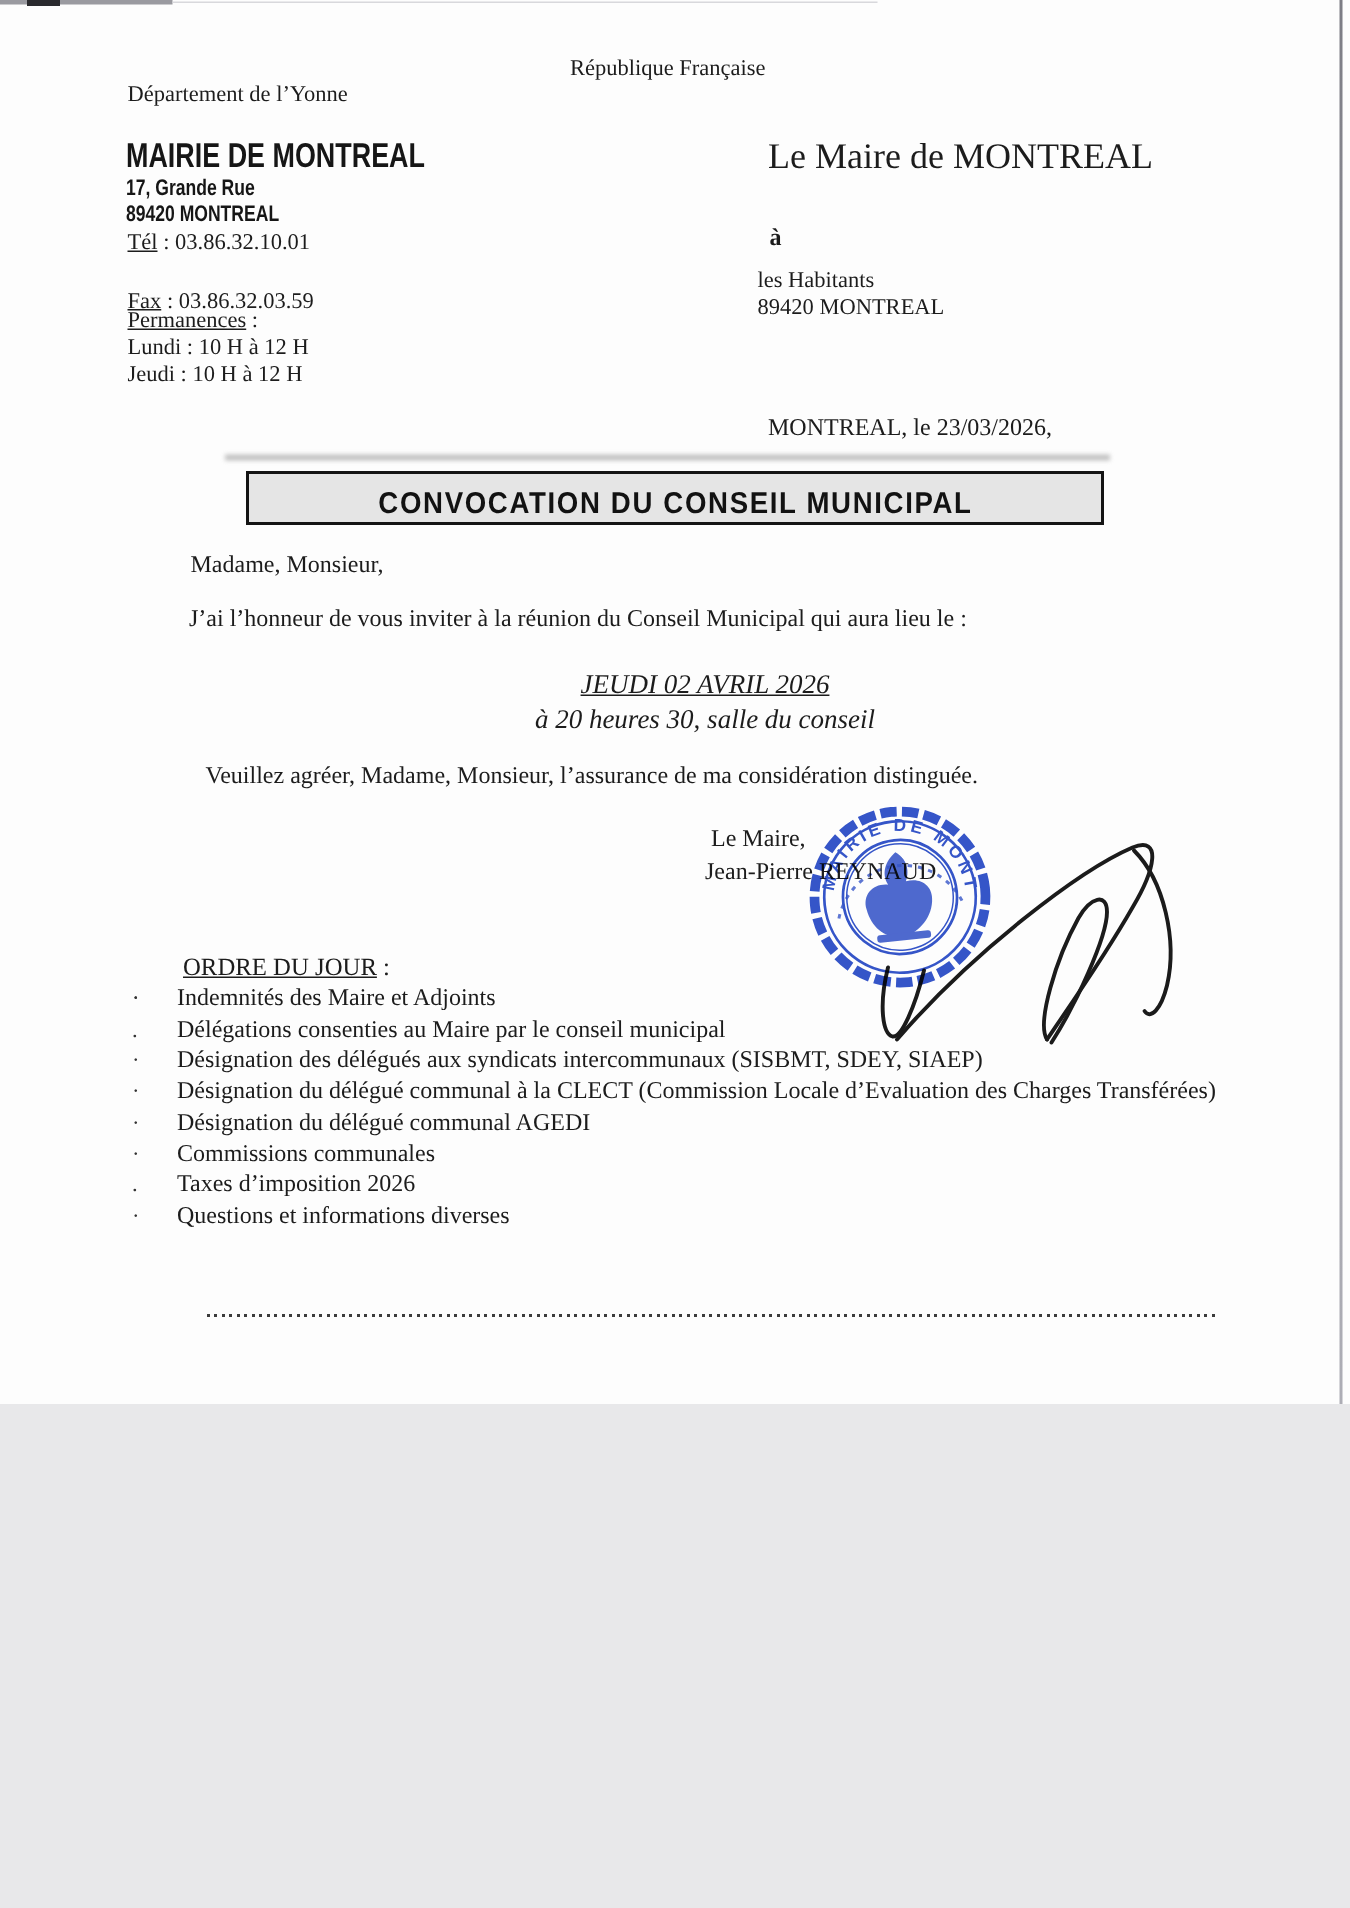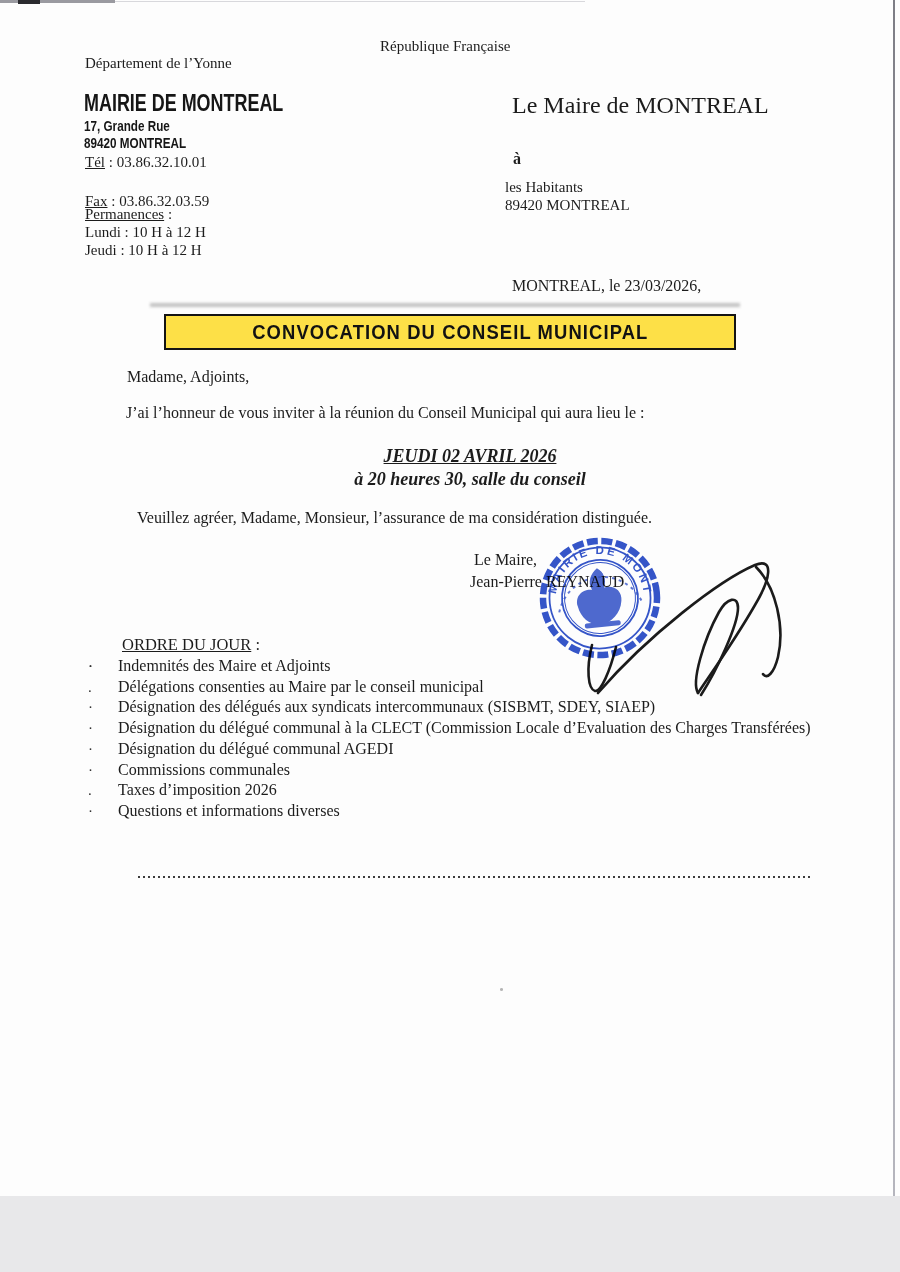--- a/index.html
+++ b/index.html
@@ -1,44 +1,44 @@
 <!DOCTYPE html>
 <html><head>
 <meta charset="utf-8">
 <style>
   html,body{margin:0;padding:0;background:#e8e8ea;}
   .page{
-    position:relative;width:900px;height:1196px;margin:0 auto;
+    position:relative;width:900px;height:936px;margin:0 auto;
     background:#fdfdfd;overflow:hidden;
     font-family:"Liberation Serif", serif;color:#1c1c1c;
   }
   .abs{position:absolute;white-space:nowrap;}
   .serif15{font-size:15px;}
   .serif16{font-size:16px;}
   .cond{
     font-family:"Liberation Sans", sans-serif;font-weight:700;
     display:inline-block;transform:scaleX(0.78);transform-origin:0 50%;
     letter-spacing:0px;color:#161616;
   }
   .ul{text-decoration:underline;}
   
   .art{position:absolute;}
   
   .banner-box{
     position:absolute;left:164px;top:314px;width:568px;height:32px;
-    border:2.5px solid #141414;background:#fde047;
-    display:flex;align-items:center;justify-content:center;
+    border:2.5px solid #141414;background:#e5e5e5;
+    display:flex;align-items:flex-end;justify-content:center;
   }
   .banner-text{
     font-family:"Liberation Sans", sans-serif;font-weight:700;font-size:20px;
     letter-spacing:1.2px;color:#121212;display:inline-block;
     transform:scaleX(0.92);transform-origin:50% 50%;
   }
   .center-block{position:absolute;left:40px;width:860px;text-align:center;}
-  .bold-italic{font-weight:700;font-style:italic;font-size:18px;}
+  .bold-italic{font-weight:400;font-style:italic;font-size:18px;}
   
   .ordre-list{position:absolute;left:85px;top:656px;width:736px;}
   .ordre-item{
     position:relative;font-size:16px;line-height:20.7px;
     text-indent:33px;white-space:normal;
   }
   .ordre-item .bullet{
     position:absolute;left:3px;top:0;text-indent:0;font-size:15px;color:#333;
   }
   .dotted-line{
@@ -84,21 +84,21 @@
   <div class="abs serif15" style="left:505px;top:179px;">les Habitants</div>
   <div class="abs serif15" style="left:505px;top:197px;">89420 MONTREAL</div>
 
   <div class="abs serif16" style="left:512px;top:277px;">MONTREAL, le 23/03/2026,</div>
 
   <div class="art" style="left:150px;top:303px;width:590px;height:4px;background:#9a9a9a;filter:blur(1.5px);opacity:.6;"></div>
   <div class="banner-box">
     <span class="banner-text">CONVOCATION DU CONSEIL MUNICIPAL</span>
   </div>
 
-  <div class="abs serif16" style="left:127px;top:368px;">Madame, Adjoints,</div>
+  <div class="abs serif16" style="left:127px;top:368px;">Madame, Monsieur,</div>
   <div class="abs serif16" style="left:126px;top:404px;">J’ai l’honneur de vous inviter à la réunion du Conseil Municipal qui aura lieu le :</div>
 
   <div class="center-block" style="top:446px;">
     <span class="bold-italic ul">JEUDI 02 AVRIL 2026</span>
   </div>
   <div class="center-block" style="top:469px;">
     <span class="bold-italic">à 20 heures 30, salle du conseil</span>
   </div>
 
   <div class="abs serif16" style="left:137px;top:509px;">Veuillez agréer, Madame, Monsieur, l’assurance de ma considération distinguée.</div>

